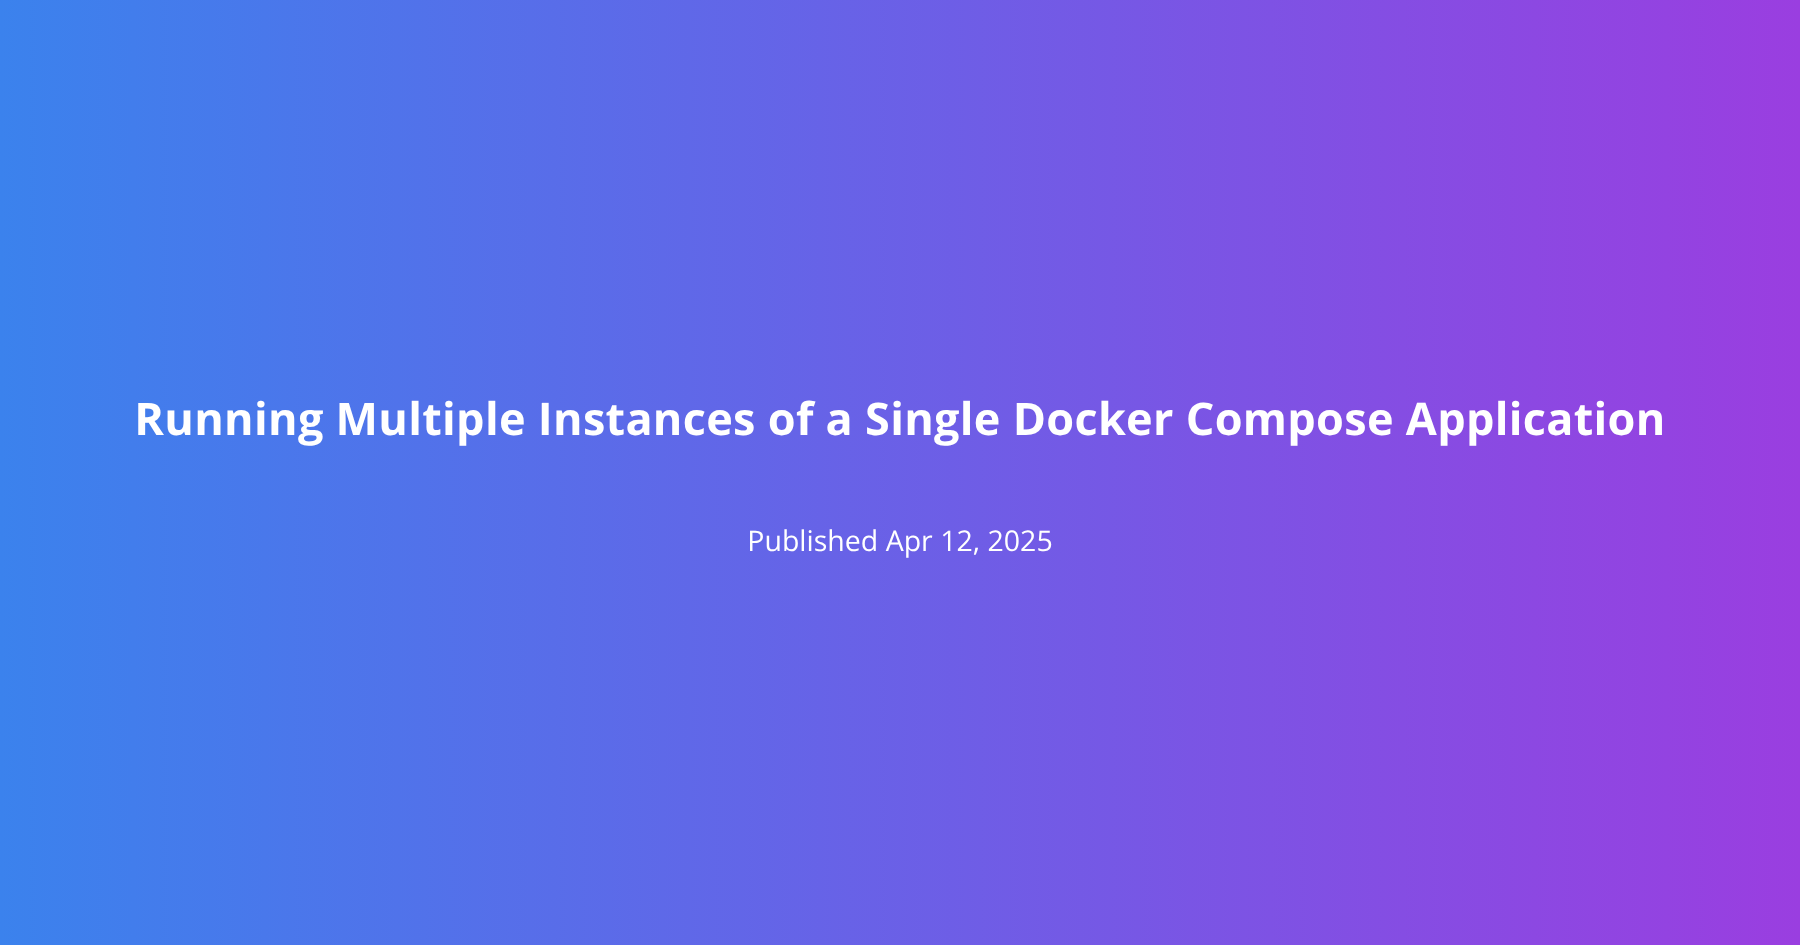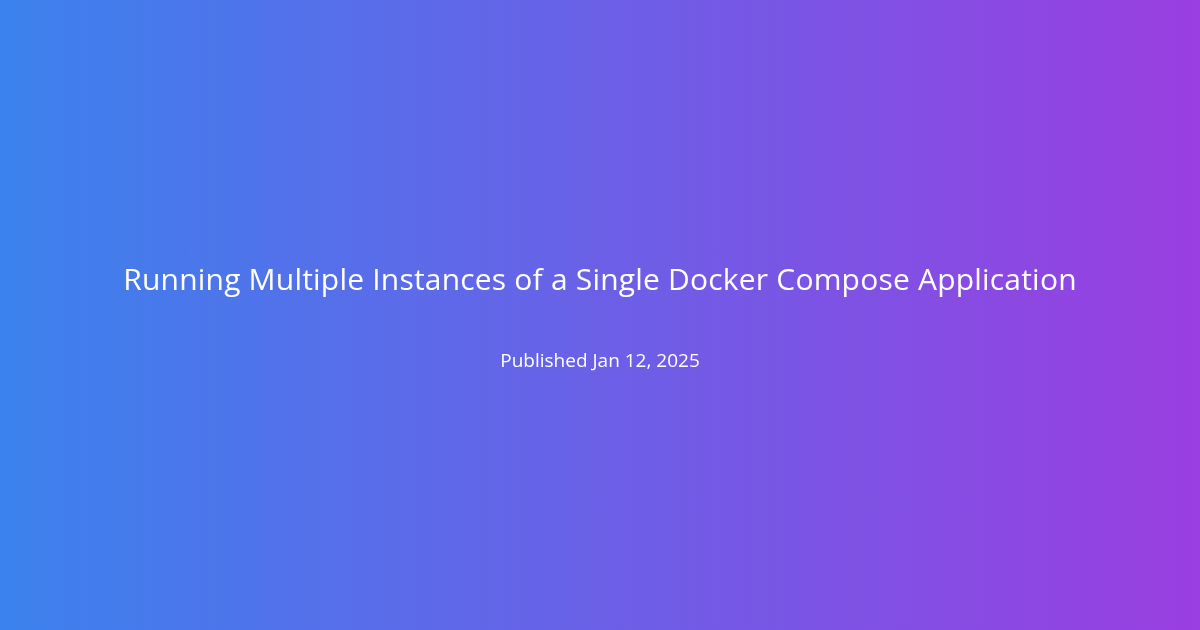--- a/index.html
+++ b/index.html
@@ -14,30 +14,30 @@
       display: flex;
       flex-direction: column;
       align-items: center;
       justify-content: center;
       font-family: -apple-system, BlinkMacSystemFont, "Segoe UI", "Open Sans", Helvetica, Arial, sans-serif;
       overflow: hidden;
     }
     .title {
       color: #ffffff;
       font-size: 30px;
-      font-weight: 400;
+      font-weight: 700;
       text-align: right;
       letter-spacing: 0.2px;
     }
     .published {
       color: #ffffff;
       font-size: 19px;
       font-weight: 400;
       margin-top: 48px;
       text-align: center;
     }
   </style>
 </head>
 <body>
 
 <div class="title">Running Multiple Instances of a Single Docker Compose Application</div>
 
-<div class="published">Published Jan 12, 2025</div>
+<div class="published">Published Apr 12, 2025</div>
 
 </body></html>

